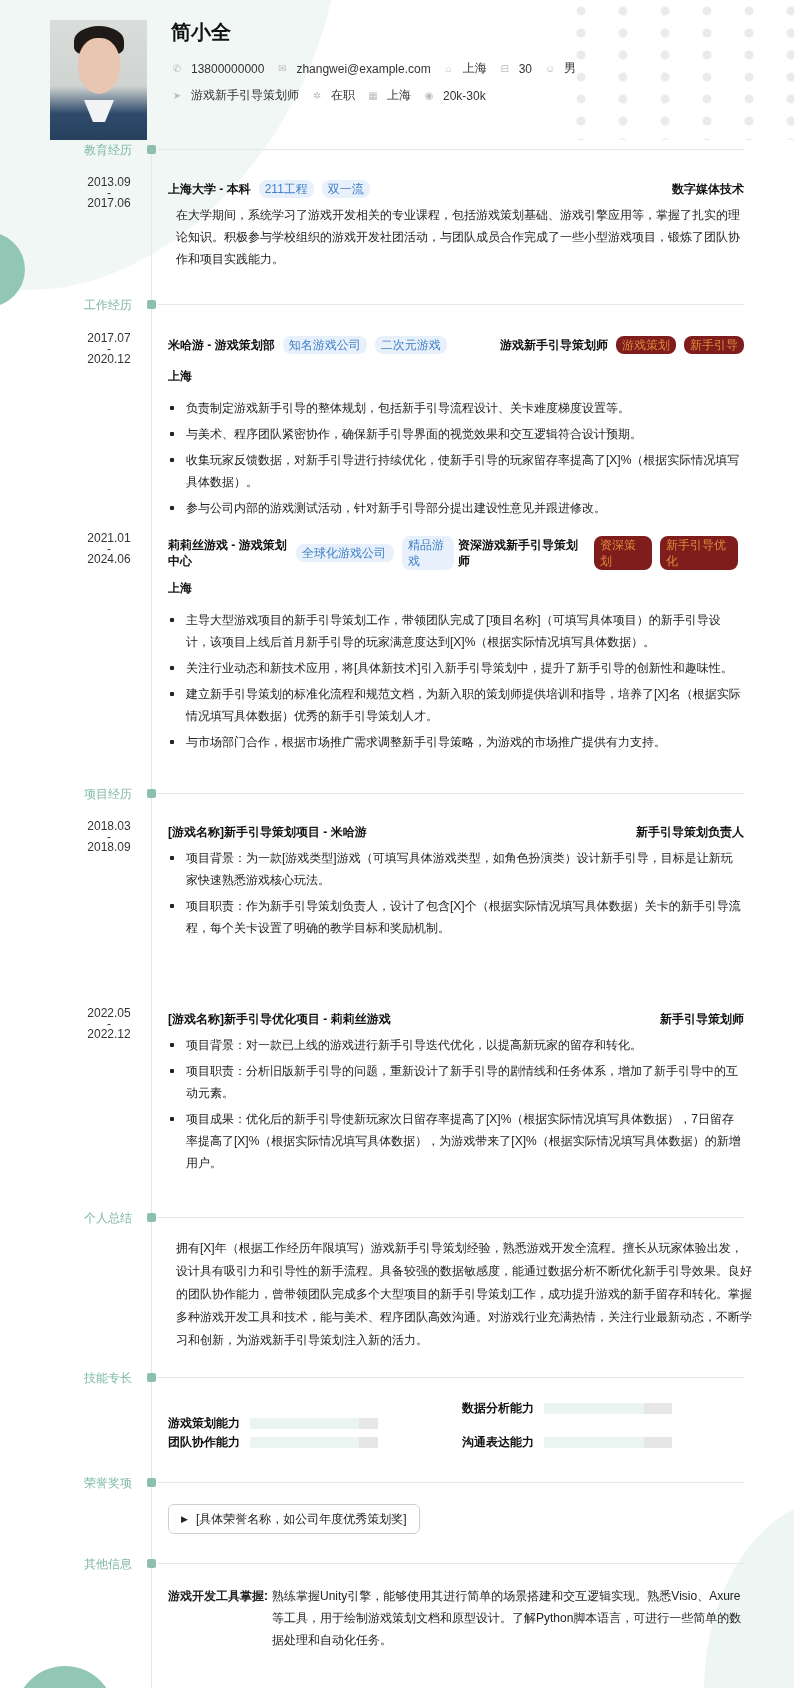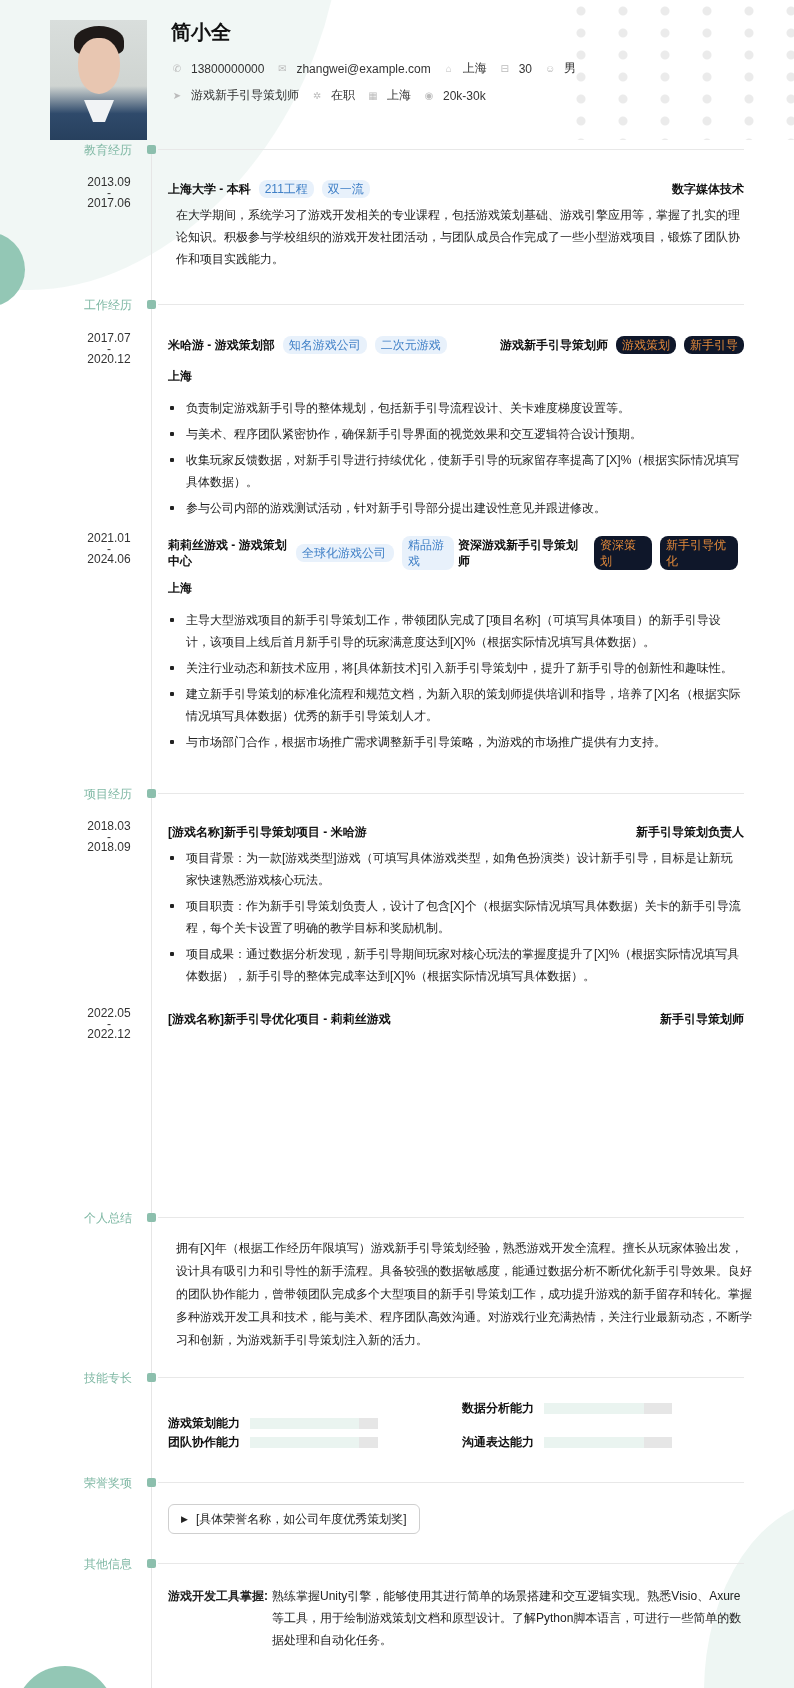--- a/index.html
+++ b/index.html
@@ -35,21 +35,21 @@
 
   .entry { position: absolute; left: 0; width: 794px; }
   .date { position: absolute; left: 70px; width: 78px; text-align: center; font-size: 12px; color: #333; line-height: 13px; }
   .date .dash { display: block; line-height: 8px; }
   .body { position: absolute; left: 168px; width: 576px; }
   .title-row { display: flex; align-items: center; font-size: 12px; font-weight: bold; color: #111; }
   .title-row .main { white-space: nowrap; }
   .title-row .right { margin-left: auto; white-space: nowrap; }
   .tag { display: inline-block; font-size: 12px; font-weight: normal; padding: 1px 6px; margin-left: 8px; border-radius: 8px; line-height: 16px; }
   .tag.blue { background: #e8f1fb; color: #3f7fc6; }
-  .tag.orange { background: #0f172a; color: #e0883a; }
+  .tag.orange { background: #7f1d1d; color: #e0883a; }
   .tag.wrap { white-space: normal; }
   .loc { font-size: 12px; font-weight: bold; margin-top: 14px; color: #111; }
   .bullets { list-style: none; margin-top: 12px; }
   .bullets li { position: relative; padding-left: 18px; font-size: 12px; line-height: 22px; color: #222; margin-bottom: 4px; }
   .bullets li::before { content: ""; position: absolute; left: 2px; top: 9px; width: 4px; height: 4px; background: #222; border-radius: 1px; }
   .para { font-size: 12px; line-height: 22px; color: #222; margin-left: 8px; }
 
   .skills { position: absolute; left: 168px; width: 576px; }
   .skill { position: absolute; display: flex; align-items: center; font-size: 12px; font-weight: bold; color: #111; }
   .bar { width: 128px; height: 11px; background: #e6e6e6; margin-left: 10px; position: relative; }
@@ -203,34 +203,38 @@
     <span>2018.03</span><span class="dash">-</span><span>2018.09</span>
   </div>
   <div class="body" style="top:4px">
     <div class="title-row">
       <span class="main">[游戏名称]新手引导策划项目 - 米哈游</span>
       <span class="right">新手引导策划负责人</span>
     </div>
     <ul class="bullets" style="margin-top:6px">
       <li>项目背景：为一款[游戏类型]游戏（可填写具体游戏类型，如角色扮演类）设计新手引导，目标是让新玩家快速熟悉游戏核心玩法。</li>
       <li>项目职责：作为新手引导策划负责人，设计了包含[X]个（根据实际情况填写具体数据）关卡的新手引导流程，每个关卡设置了明确的教学目标和奖励机制。</li>
-      <li>项目成果：通过数据分析发现，新手引导期间玩家对核心玩法的掌握度提升了[X]%（根据实际情况填写具体数据），新手引导的整体完成率达到[X]%（根据实际情况填写具体数据）。</li>
     </ul>
   </div>
 </div>
 
 <div class="entry" style="top:1007px">
   <div class="date">
     <span>2022.05</span><span class="dash">-</span><span>2022.12</span>
   </div>
   <div class="body" style="top:4px">
     <div class="title-row">
       <span class="main">[游戏名称]新手引导优化项目 - 莉莉丝游戏</span>
       <span class="right">新手引导策划师</span>
     </div>
+    <ul class="bullets" style="margin-top:6px">
+      <li>项目背景：对一款已上线的游戏进行新手引导迭代优化，以提高新玩家的留存和转化。</li>
+      <li>项目职责：分析旧版新手引导的问题，重新设计了新手引导的剧情线和任务体系，增加了新手引导中的互动元素。</li>
+      <li>项目成果：优化后的新手引导使新玩家次日留存率提高了[X]%（根据实际情况填写具体数据），7日留存率提高了[X]%（根据实际情况填写具体数据），为游戏带来了[X]%（根据实际情况填写具体数据）的新增用户。</li>
+    </ul>
   </div>
 </div>
 
 <div class="section-head" style="top:1210px">
   <span class="label">个人总结</span>
   <span class="marker"></span>
   <span class="rule"></span>
 </div>
 <div class="body para" style="top:1237px;position:absolute;left:168px;width:576px;line-height:23px">拥有[X]年（根据工作经历年限填写）游戏新手引导策划经验，熟悉游戏开发全流程。擅长从玩家体验出发，设计具有吸引力和引导性的新手流程。具备较强的数据敏感度，能通过数据分析不断优化新手引导效果。良好的团队协作能力，曾带领团队完成多个大型项目的新手引导策划工作，成功提升游戏的新手留存和转化。掌握多种游戏开发工具和技术，能与美术、程序团队高效沟通。对游戏行业充满热情，关注行业最新动态，不断学习和创新，为游戏新手引导策划注入新的活力。</div>
 

